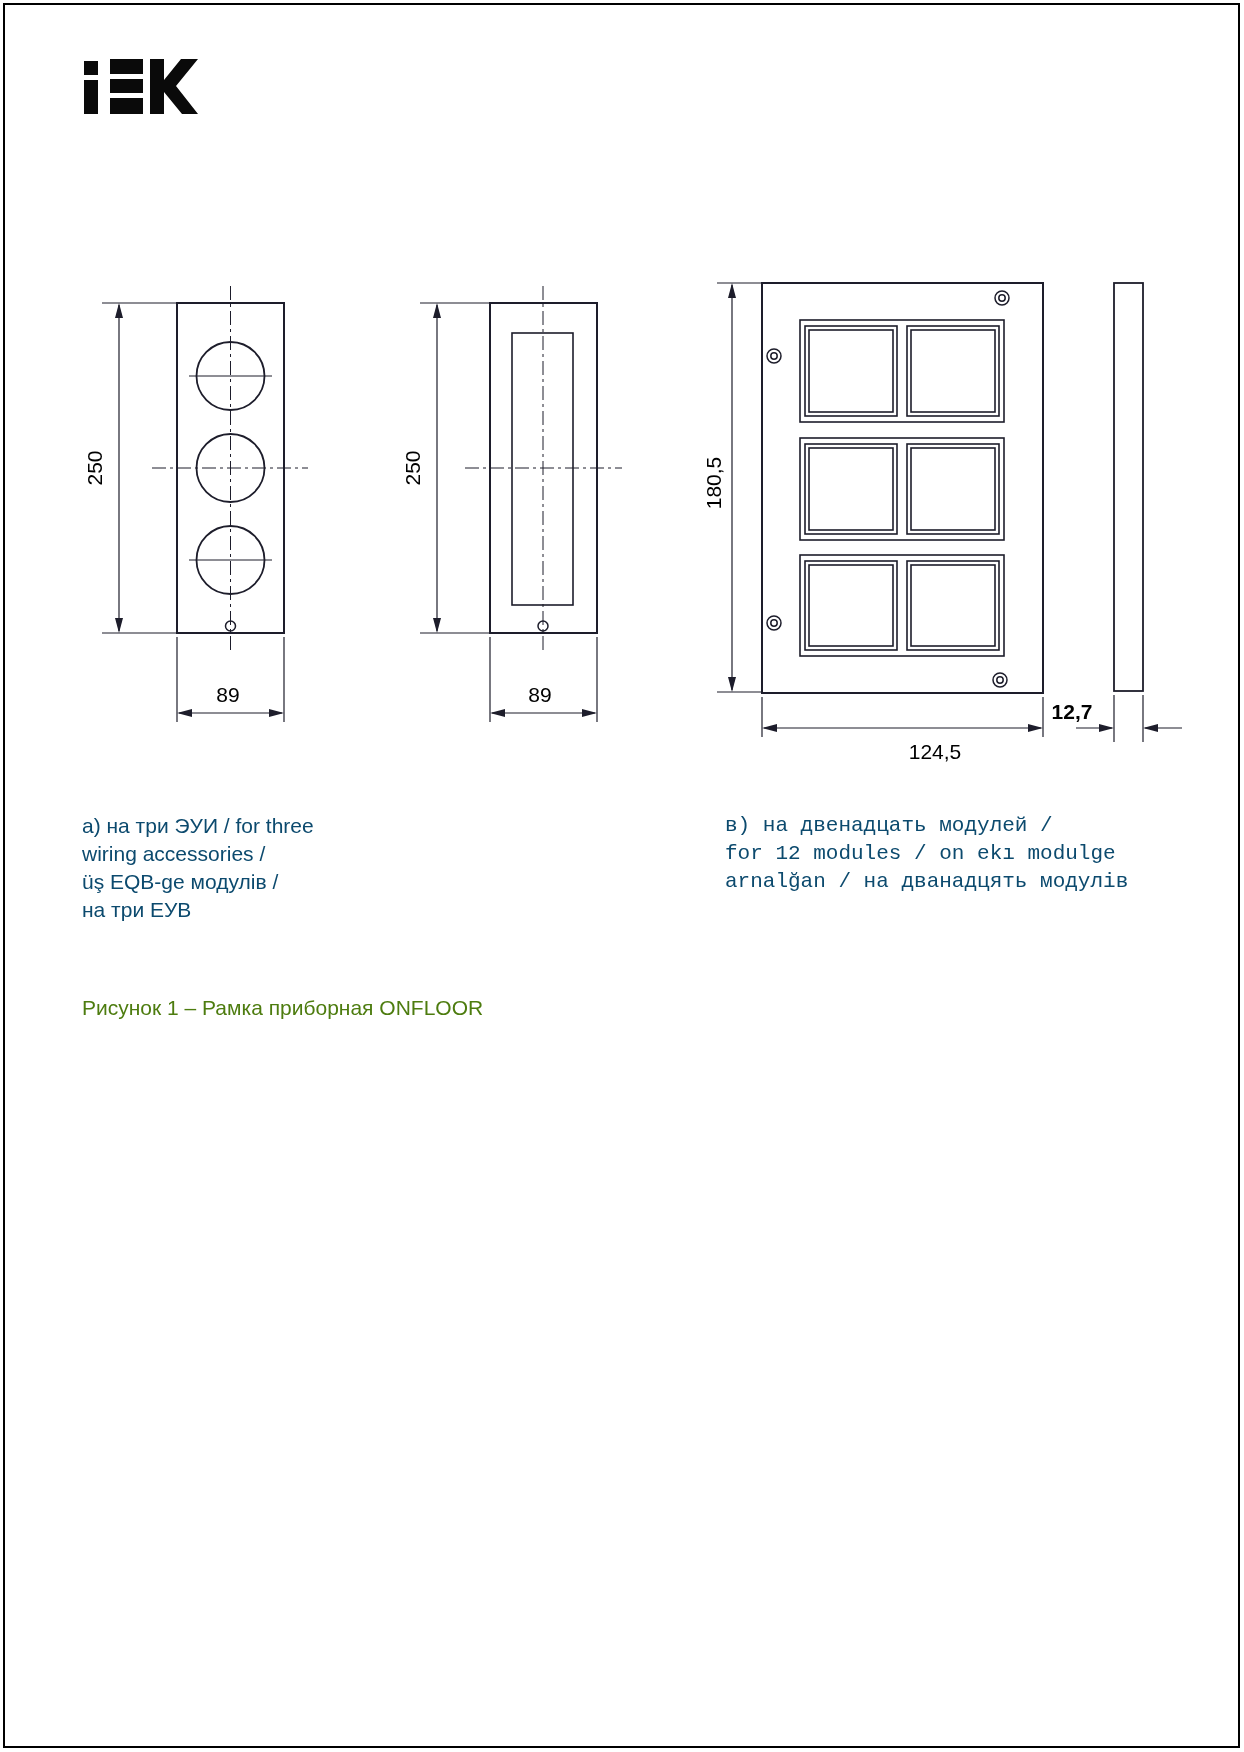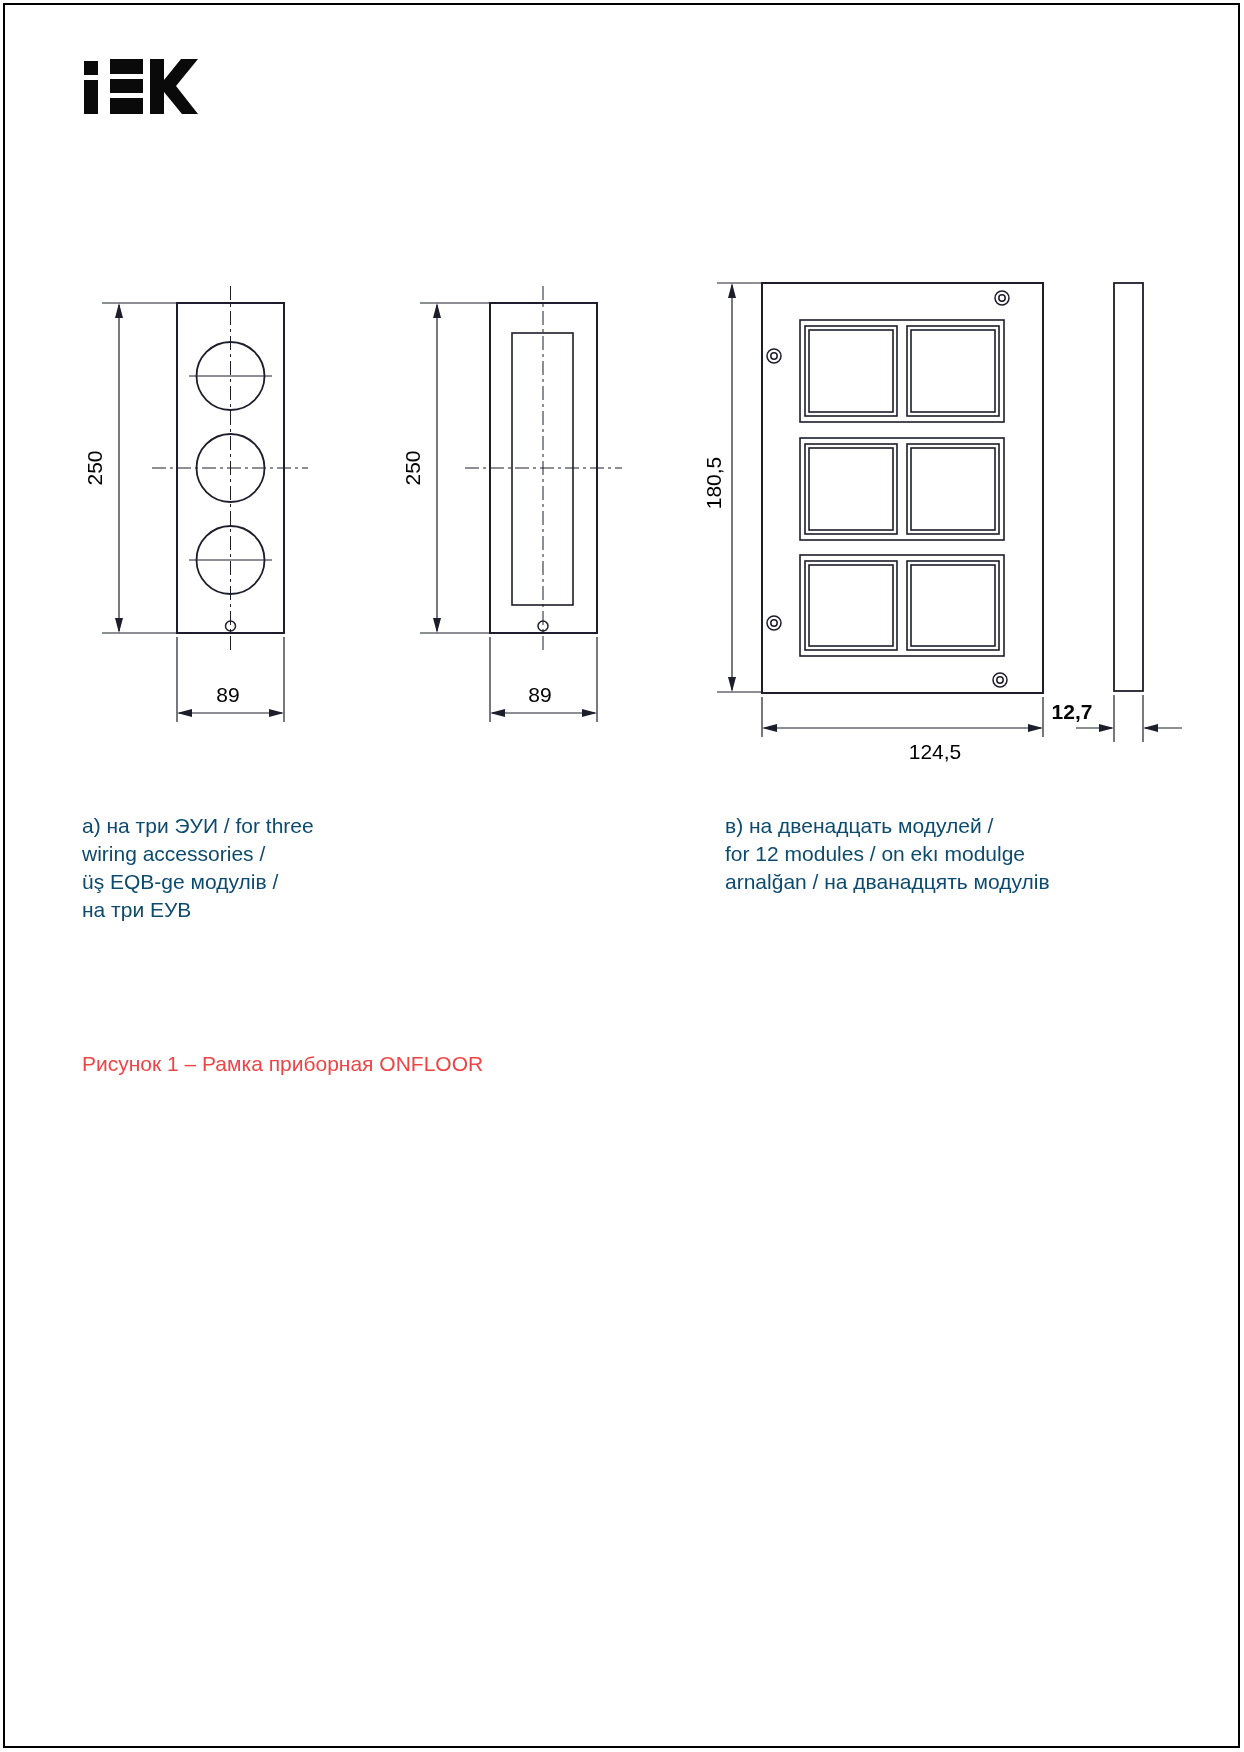--- a/index.html
+++ b/index.html
@@ -29,23 +29,23 @@
   .dim-label.rot{transform:translate(-50%,-50%) rotate(-90deg);}
   .caption{
     position:absolute;
     font-size:21px;
     line-height:28px;
     color:#0c4a6e;
     white-space:nowrap;
   }
   .figure-caption{
     position:absolute;
-    left:82px;top:1052px;
+    left:82px;top:996px;
     font-size:21px;
-    color:#ef4444;
+    color:#4d7c0f;
     white-space:nowrap;
   }
 </style>
 </head>
 <body>
 
 <div class="page">
   <div class="page-border"></div>
 
   <svg class="logo" viewBox="0 0 116 62" aria-label="IEK">
@@ -182,20 +182,20 @@
   <span class="dim-label" style="left:1072px;top:712px;font-weight:bold;">12,7</span>
 
   <div class="caption" style="left:82px;top:812px;">
     <div>а) на три ЭУИ / for three</div>
     <div>wiring accessories /</div>
     <div>üş EQB-ge модулів /</div>
     <div>на три ЕУВ</div>
   </div>
 
 
-  <div class="caption" style="left:725px;top:812px;">
+  <div class="caption" style="left:725px;top:812px;font-family:Liberation Mono, monospace;">
     <div>в) на двенадцать модулей /</div>
     <div>for 12 modules / on ekı modulge</div>
     <div>arnalğan / на дванадцять модулів</div>
   </div>
 
   <div class="figure-caption">Рисунок 1 – Рамка приборная ONFLOOR</div>
 </div>
 
 </body></html>

